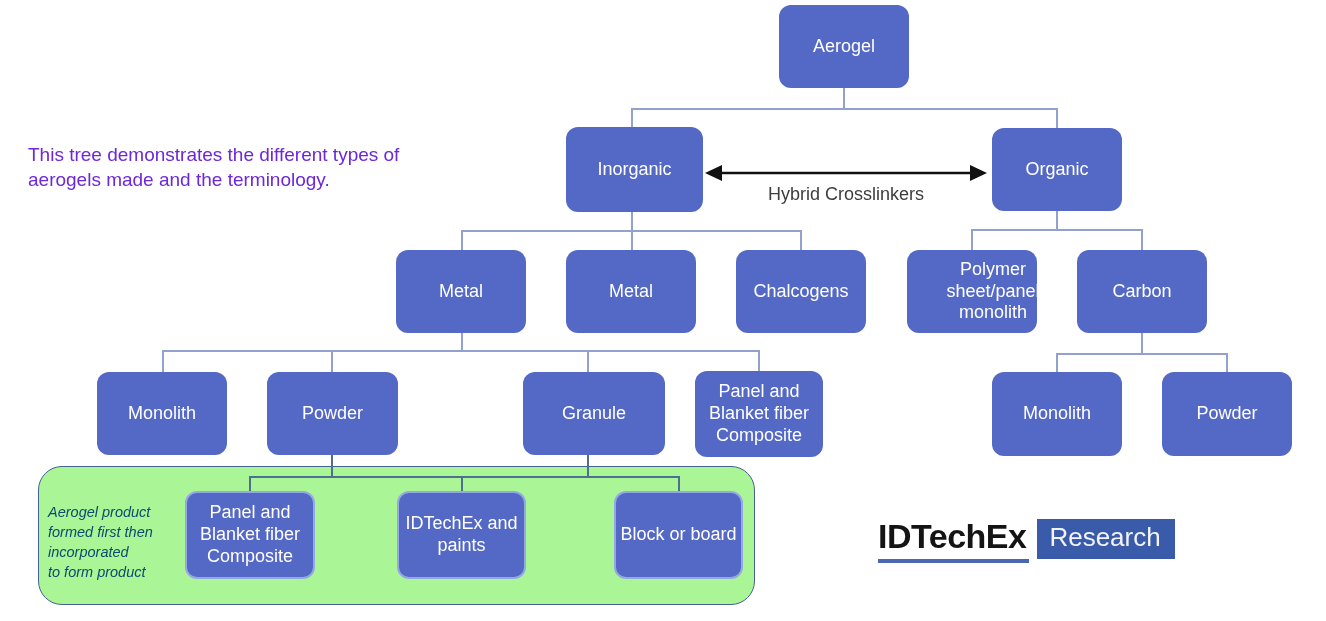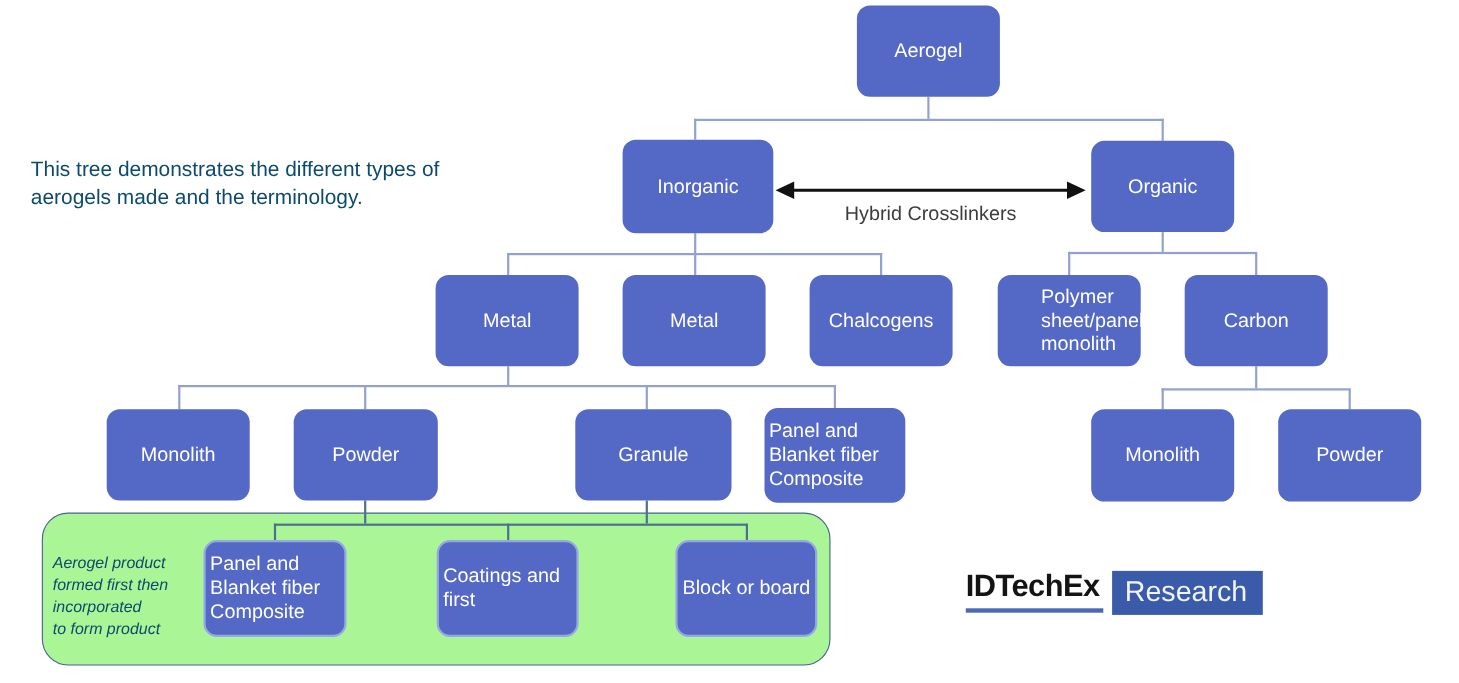--- a/index.html
+++ b/index.html
@@ -3,47 +3,47 @@
 <meta charset="utf-8">
 <style>
   html,body{margin:0;padding:0;}
   body{
     width:1326px;height:621px;position:relative;overflow:hidden;
     background:#ffffff;font-family:"Liberation Sans", sans-serif;
   }
   .abs{position:absolute;}
   .node{
     position:absolute;display:flex;align-items:center;justify-content:center;
-    background:#5468c5;color:#ffffff;border-radius:12px;
+    background:#5468c5;color:#ffffff;border-radius:12px;text-align:center;
     font-size:18px;line-height:1.22;padding:2px 4px;box-sizing:border-box;
   }
   .node.inner{border:2px solid #95a8e4;}
   .vline{position:absolute;width:1.5px;background:#93a1ce;}
   .hline{position:absolute;height:1.5px;background:#93a1ce;}
   .vline.dark,.hline.dark{background:#4d7090;}
   .desc{
     position:absolute;left:28px;top:142px;width:460px;
-    color:#0c4a6e;font-size:19px;line-height:1.32;white-space:pre-line;
+    color:#6d28d9;font-size:19px;line-height:1.32;white-space:pre-line;
   }
   .arrow-label{
     position:absolute;text-align:center;color:#3d3d3d;font-size:18px;
   }
   .green-box{
     position:absolute;left:38px;top:466px;width:717px;height:139px;
     background:#aaf697;border:1.5px solid #44618f;border-radius:24px;
     box-sizing:border-box;
   }
   .green-note{
     position:absolute;left:48px;top:502px;width:140px;
     font-style:italic;color:#0c4a6e;font-size:14.5px;line-height:1.38;
     white-space:pre-line;
   }
   .logo{position:absolute;left:878px;top:518px;display:flex;align-items:flex-start;gap:8px;}
   .logo-brand{
-    font-weight:bold;font-size:28px;color:#141414;letter-spacing:-0.5px;
+    font-weight:bold;font-size:34px;color:#141414;letter-spacing:-0.5px;
     border-bottom:4px solid #4a69b2;padding:0 3px 4px 0;line-height:1.1;
   }
   .logo-division{
     background:#3a5ba9;color:#f2f4fa;font-size:26px;line-height:1.1;
     padding:4px 14px 7px 12px;margin-top:1px;
   }
   svg.arrow{position:absolute;}
 </style>
 </head>
 <body>
@@ -112,21 +112,21 @@
   <div class="node" style="left:1077px;top:250px;width:130px;height:83px;">Carbon</div>
 
   <div class="node" style="left:97px;top:372px;width:130px;height:83px;">Monolith</div>
   <div class="node" style="left:267px;top:372px;width:131px;height:83px;">Powder</div>
   <div class="node" style="left:523px;top:372px;width:142px;height:83px;">Granule</div>
   <div class="node" style="left:695px;top:371px;width:128px;height:86px;">Panel and Blanket fiber Composite</div>
   <div class="node" style="left:992px;top:372px;width:130px;height:84px;">Monolith</div>
   <div class="node" style="left:1162px;top:372px;width:130px;height:84px;">Powder</div>
 
   <div class="node inner" style="left:185px;top:491px;width:130px;height:88px;">Panel and Blanket fiber Composite</div>
-  <div class="node inner" style="left:397px;top:491px;width:129px;height:88px;">Coatings and first</div>
+  <div class="node inner" style="left:397px;top:491px;width:129px;height:88px;">IDTechEx and paints</div>
   <div class="node inner" style="left:614px;top:491px;width:129px;height:88px;">Block or board</div>
 
   <div class="logo">
     <span class="logo-brand">IDTechEx</span>
     <span class="logo-division">Research</span>
   </div>
 
 </div>
 
 </body></html>

